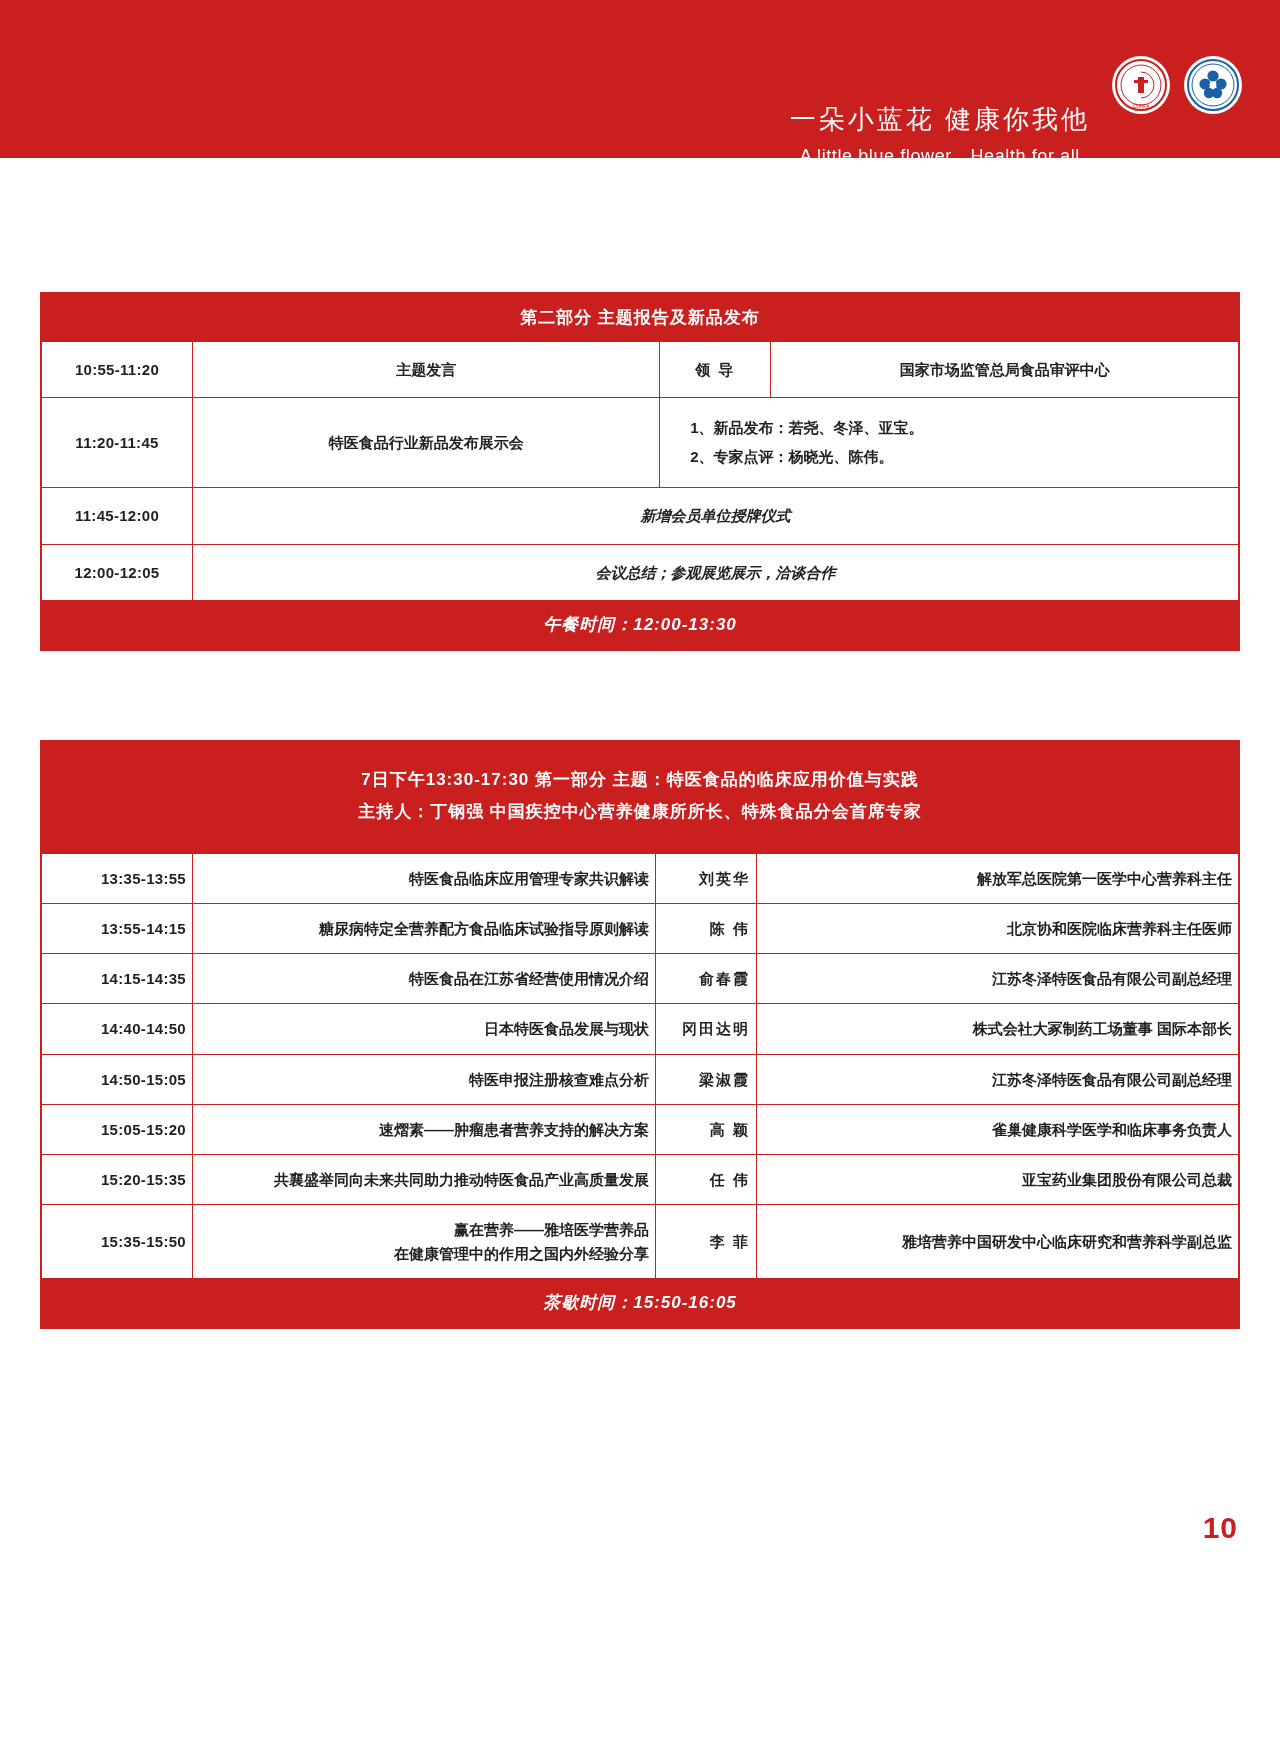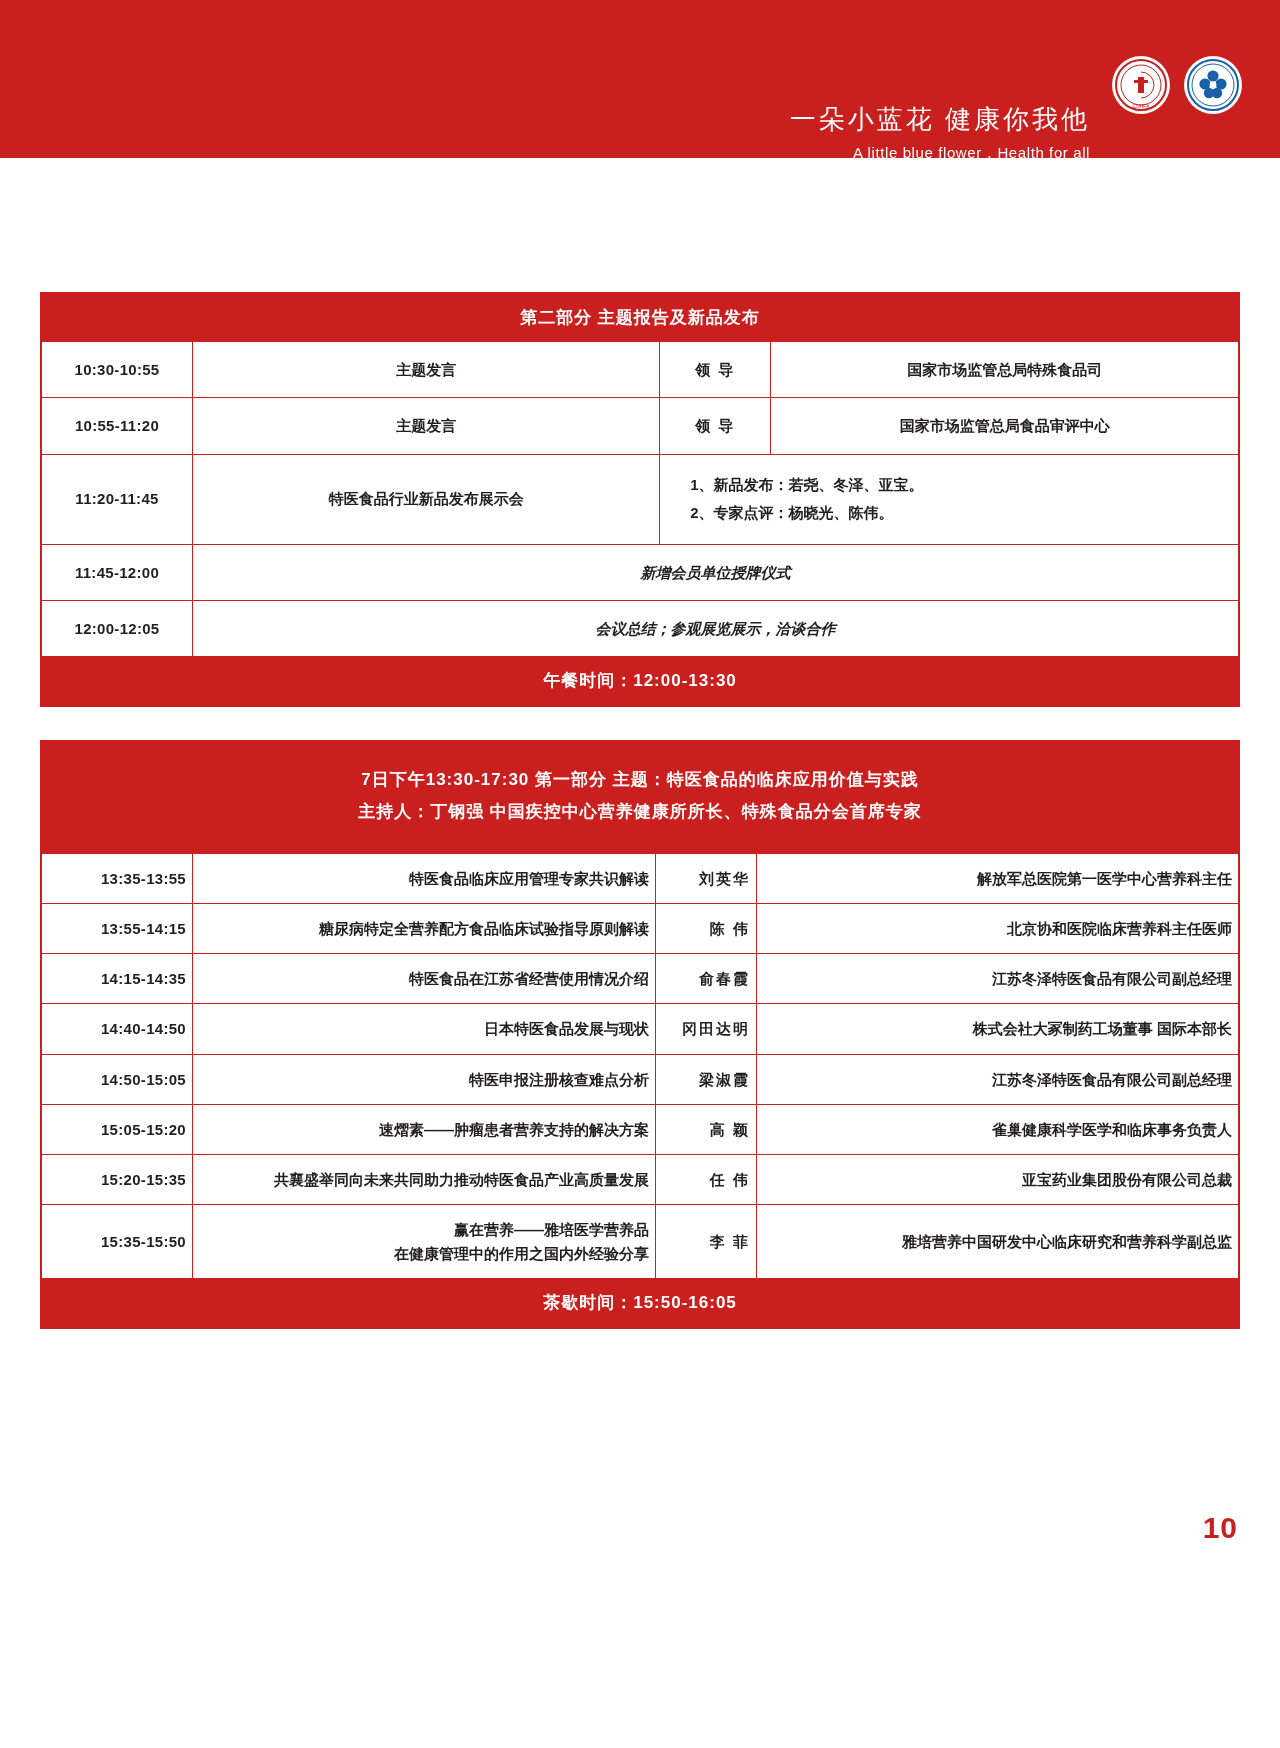--- a/index.html
+++ b/index.html
@@ -34,25 +34,24 @@
     margin-top: 48px;
   }
   .banner-cn {
     font-size: 26px;
     letter-spacing: 3px;
     font-weight: 400;
     line-height: 1.2;
     white-space: nowrap;
   }
   .banner-en {
-    font-size: 15px;
+    font-size: 18px;
     letter-spacing: 0.6px;
     margin-top: 9px;
     white-space: nowrap;
-    text-align: right;
   }
   .logos {
     position: absolute;
     right: 38px;
     top: 56px;
     display: flex;
     gap: 14px;
     align-items: center;
   }
   .logo-circle {
@@ -96,20 +95,21 @@
     padding: 12px 0;
   }
   .band.tall {
     padding: 22px 0 24px 0;
     line-height: 1.9;
     font-size: 17px;
   }
   .band.footer {
     padding: 13px 0;
     font-size: 17px;
+    font-style: italic;
   }
 
   table.sched {
     width: 100%;
     border-collapse: collapse;
     table-layout: fixed;
   }
   table.sched td {
     border: 1px solid #c9201f;
     font-size: 15px;
@@ -204,26 +204,20 @@
   </div>
 </div>
 
 <div class="page">
 
   <div class="block b1" id="block1">
     <div class="band">第二部分  主题报告及新品发布</div>
     <table class="sched">
       <tbody>
         <tr>
-          <td class="time">10:30-10:55</td>
-          <td class="topic">主题发言</td>
-          <td class="speaker">领  导</td>
-          <td class="org">国家市场监管总局特殊食品司</td>
-        </tr>
-        <tr>
           <td class="time">10:55-11:20</td>
           <td class="topic">主题发言</td>
           <td class="speaker">领  导</td>
           <td class="org">国家市场监管总局食品审评中心</td>
         </tr>
         <tr>
           <td class="time">11:20-11:45</td>
           <td class="topic">特医食品行业新品发布展示会</td>
           <td class="left-list" colspan="2">
             <div>1、新品发布：若尧、冬泽、亚宝。</div>

